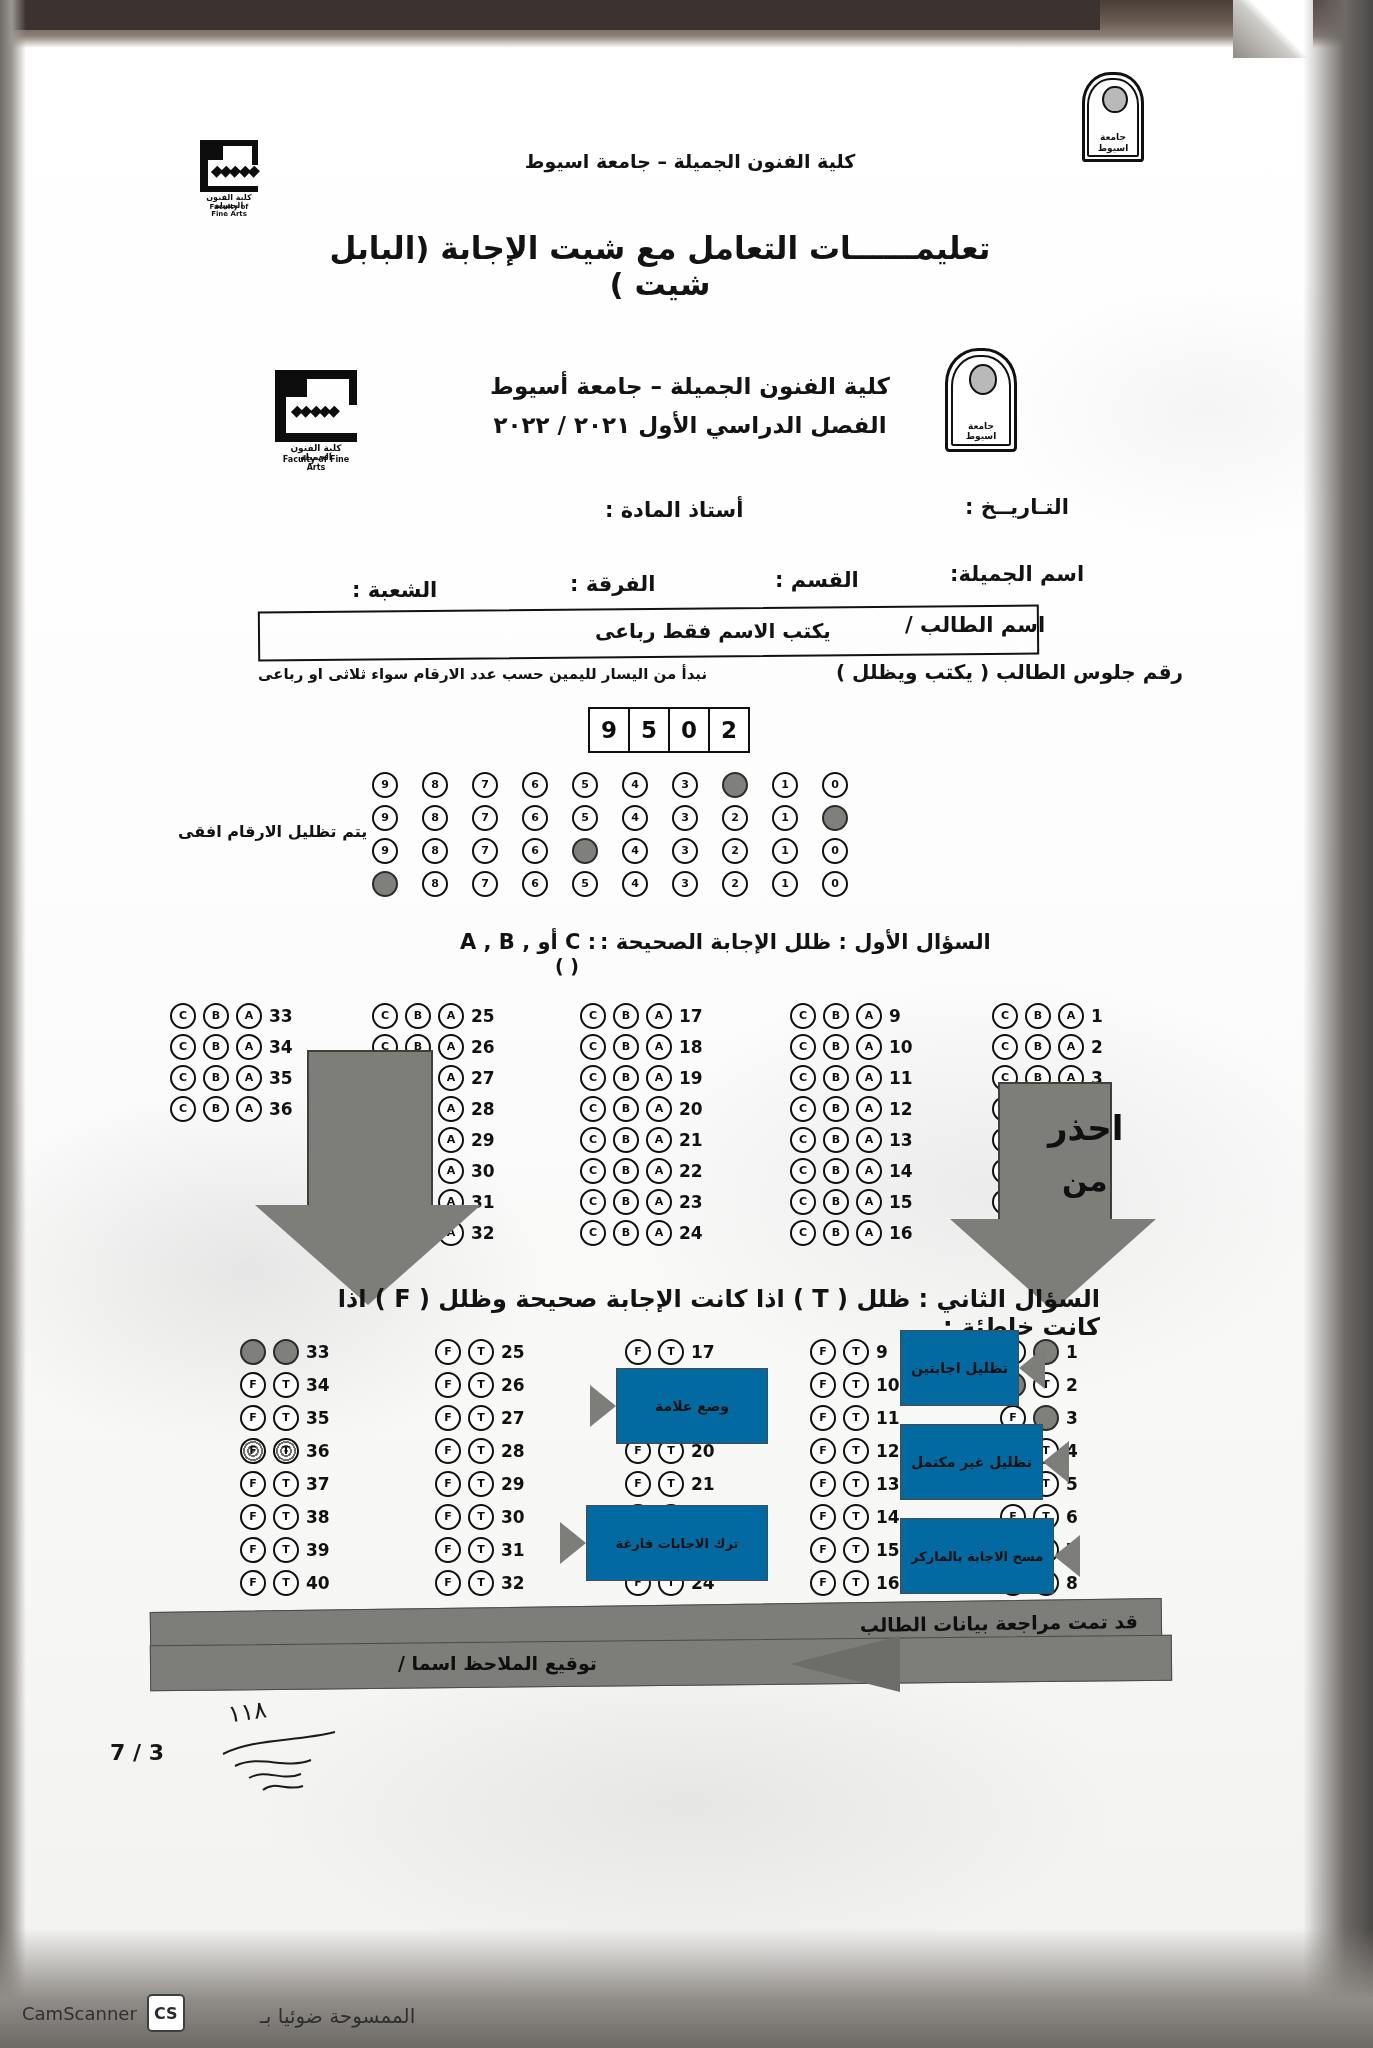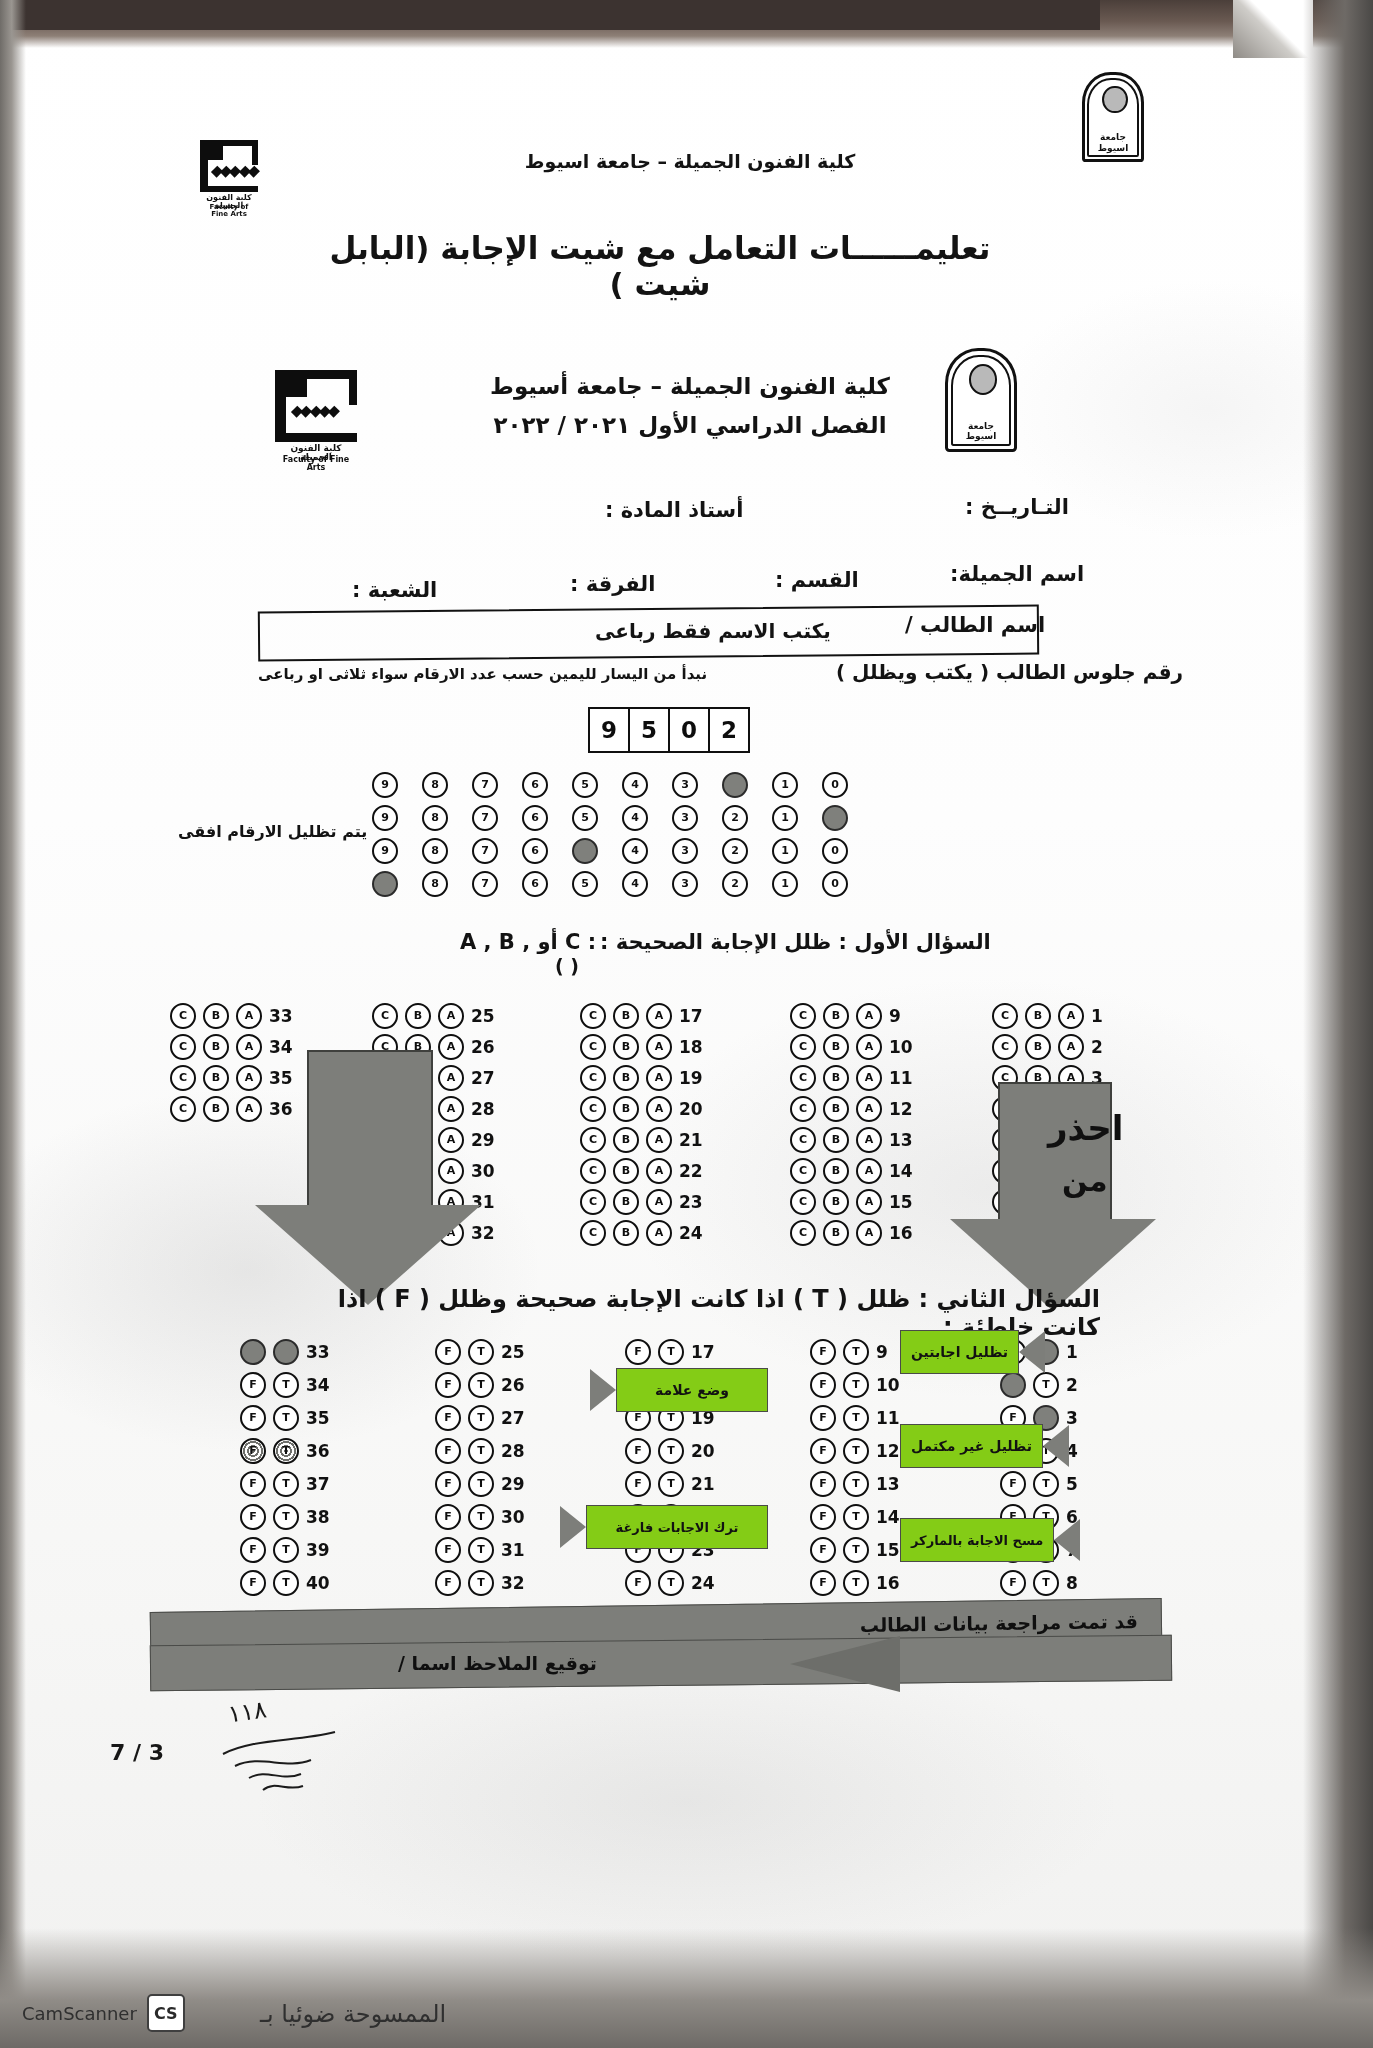--- a/index.html
+++ b/index.html
@@ -63,22 +63,22 @@
   .bub{display:inline-flex;align-items:center;justify-content:center;
     width:22px;height:22px;border:2px solid #0f0f0f;border-radius:50%;
     font-size:11px;font-weight:bold;color:#0f0f0f;background:#fff;
     font-family:"DejaVu Sans",sans-serif;line-height:1;}
   .bub.fill{background:#7f807c;color:transparent;border-color:#2b2b2b;}
   .bub.partial{background:
      repeating-radial-gradient(circle at 50% 50%, #6f706c 0 2px, #ffffff 2px 4px);color:#111;}
 
   .callout{position:absolute;display:flex;align-items:center;}
   .callout .tip{width:0;height:0;border-top:21px solid transparent;border-bottom:21px solid transparent;}
-  .callout .body{background:#84cc16;height:42px;display:flex;align-items:center;
-    justify-content:center;padding:0 10px;color:#121212;font-weight:bold;font-size:14px;
+  .callout .body{background:#0369a1;height:42px;display:flex;align-items:center;
+    justify-content:center;padding:16px 10px;color:#121212;font-weight:bold;font-size:14px;
     border:1px solid #4a4b48;}
   .callout.rtl-arrow .tip{border-right:26px solid #7d7e7a;}
   .callout.ltr-arrow .tip{border-left:26px solid #7d7e7a;}
   .boxline{position:absolute;border:2px solid #121212;}
 
   .digitbox{position:absolute;display:flex;border:2px solid #101010;background:#fff;}
   .digitbox div{width:38px;height:42px;border-left:2px solid #101010;display:flex;
     align-items:center;justify-content:center;font-size:23px;font-weight:bold;color:#0d0d0d;}
   .digitbox div:last-child{border-left:none;}
 
@@ -746,14 +746,14 @@
       <path d="M20,46 C46,34 70,50 96,40" stroke="#1b1b1b" stroke-width="2" fill="none"></path>
       <path d="M34,58 C52,48 66,62 86,54" stroke="#1b1b1b" stroke-width="2" fill="none"></path>
       <path d="M48,70 C60,60 72,72 88,66" stroke="#1b1b1b" stroke-width="2" fill="none"></path>
     </svg>
   </div>
 
   <div class="camscanner">
     <div class="cs-badge">CS</div>
     <div class="cs-text">CamScanner</div>
   </div>
-  <div class="abs ar" style="left:260px;bottom:20px;font-size:24px;color:#2f2f2f;">الممسوحة ضوئيا بـ</div>
+  <div class="abs ar" style="left:260px;bottom:20px;font-size:20px;color:#2f2f2f;">الممسوحة ضوئيا بـ</div>
 </div>
 
 </body></html>

